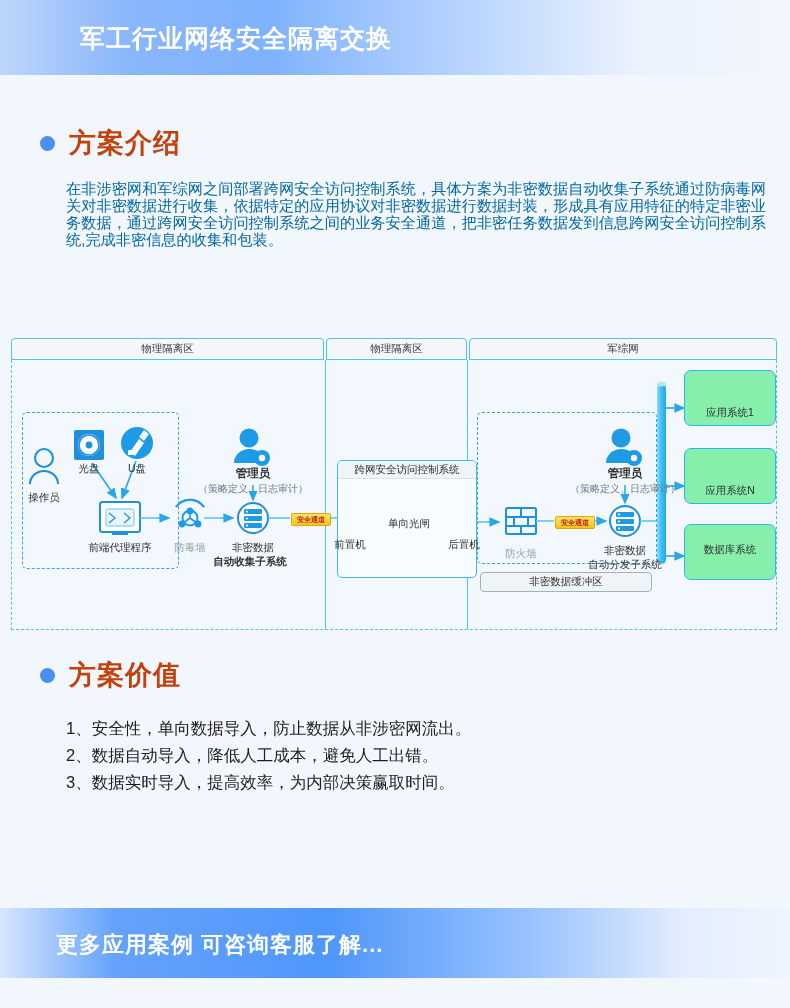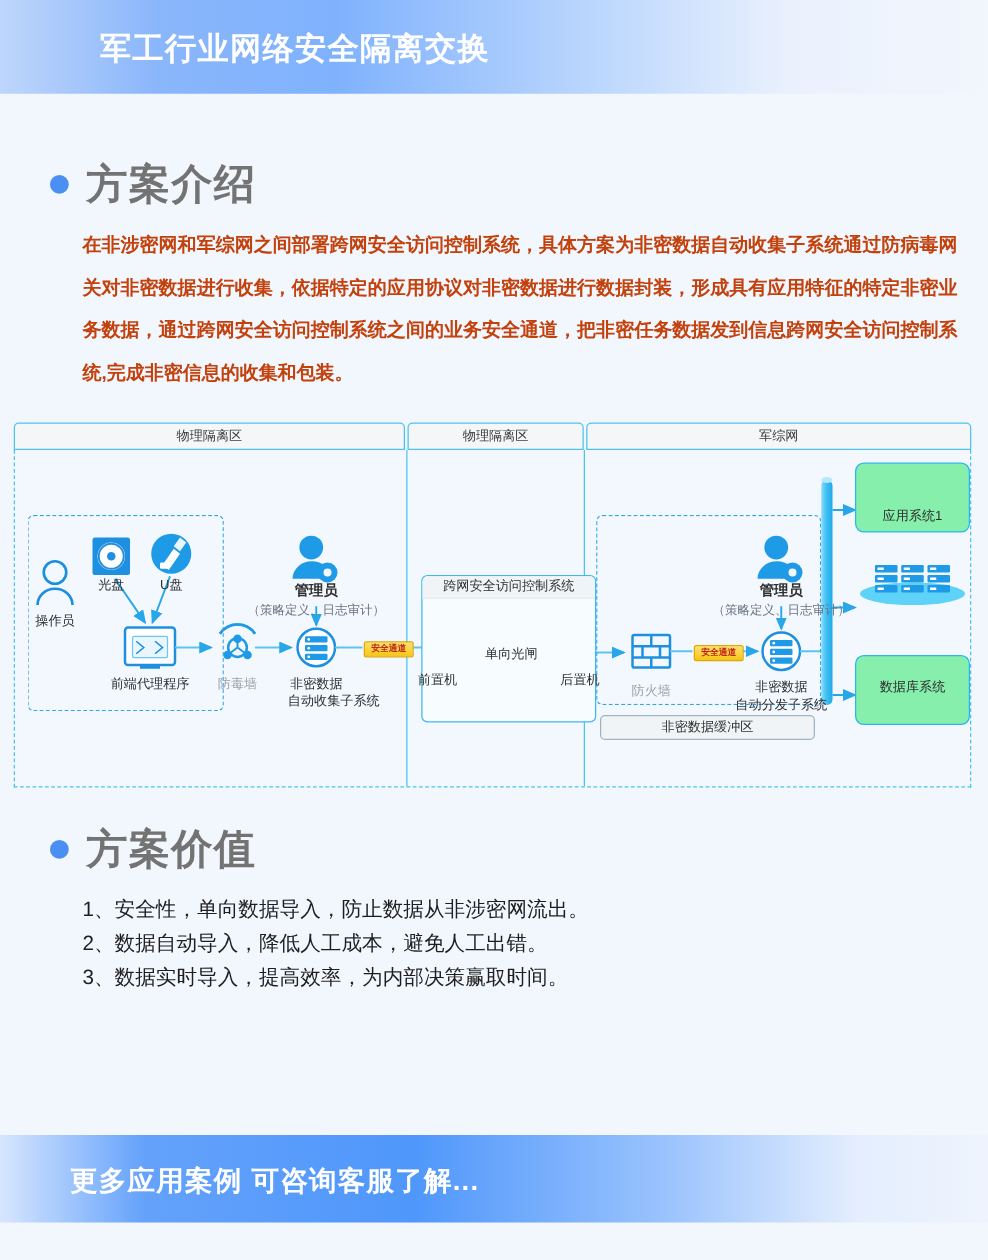--- a/index.html
+++ b/index.html
@@ -17,25 +17,25 @@
     background:linear-gradient(90deg,#bed6fb 0%,#8ab6fb 16%,#7fb2fd 34%,#bfd9fd 62%,#eaf1fd 80%,#f2f6fd 100%);
   }
   .banner-title{
     position:absolute;left:80px;top:22px;
     font-size:25px;font-weight:bold;color:#ffffff;letter-spacing:1px;
     white-space:nowrap;
   }
   
   .sec-head{position:absolute;display:flex;align-items:center;}
   .sec-dot{width:15px;height:15px;border-radius:50%;background:#4a90f2;margin-right:14px;}
-  .sec-title{font-size:33px;font-weight:bold;color:#737373;letter-spacing:1px;}
+  .sec-title{font-size:27px;font-weight:bold;color:#c2410c;letter-spacing:1px;}
   
   .para{
     position:absolute;left:66px;top:180px;width:700px;
-    font-size:15.2px;line-height:34px;color:#c2410c;text-align:justify;font-weight:bold;
+    font-size:15.2px;line-height:17px;color:#0369a1;text-align:justify;
   }
   
   .values{position:absolute;left:66px;top:715px;width:660px;}
   .values div{font-size:16.5px;line-height:27px;color:#1e1e1e;}
   
   .diagram{
     position:absolute;left:11px;top:338px;width:766px;height:292px;
     box-sizing:border-box;
   }
   .diag-headrow{display:flex;height:22px;}
@@ -368,34 +368,37 @@
 
     <div class="titledbox" style="left:325px;top:100px;width:140px;height:118px;">
       <div class="t">跨网安全访问控制系统</div>
     </div>
 
     <div class="bufbox" style="left:468px;top:212px;width:172px;height:20px;">非密数据缓冲区</div>
 
     <div class="sysbox" style="left:672px;top:10px;width:92px;height:56px;">
       <span class="cap">应用系统1</span>
     </div>
+    <div class="sysbox" style="left:672px;top:88px;width:92px;height:56px;">
+      <span class="cap">应用系统N</span>
+    </div>
     <div class="sysbox" style="left:672px;top:164px;width:92px;height:56px;justify-content:center;">
       <span class="cap">数据库系统</span>
     </div>
 
     <div class="badge" style="left:279px;top:153px;">安全通道</div>
     <div class="badge" style="left:543px;top:156px;">安全通道</div>
 
     <div class="lbl" style="left:0px;top:130px;width:64px;">操作员</div>
     <div class="lbl" style="left:52px;top:101px;width:50px;">光盘</div>
     <div class="lbl" style="left:102px;top:101px;width:46px;">U盘</div>
     <div class="lbl" style="left:66px;top:180px;width:84px;">前端代理程序</div>
     <div class="lbl gray" style="left:146px;top:180px;width:64px;">防毒墙</div>
     <div class="lbl" style="left:193px;top:180px;width:96px;">非密数据</div>
-    <div class="lbl" style="left:199px;top:194px;width:112px;">自动收集子系统</div>
+    <div class="lbl" style="left:182px;top:194px;width:112px;font-weight:bold;">自动收集子系统</div>
     <div class="lbl" style="left:205px;top:106px;width:72px;font-size:11.5px;font-weight:bold;">管理员</div>
     <div class="lbl sub" style="left:176px;top:122px;width:130px;">（策略定义、日志审计）</div>
 
     <div class="lbl" style="left:316px;top:177px;width:44px;">前置机</div>
     <div class="lbl" style="left:372px;top:156px;width:50px;">单向光闸</div>
     <div class="lbl" style="left:430px;top:177px;width:44px;">后置机</div>
 
     <div class="lbl gray" style="left:478px;top:186px;width:62px;">防火墙</div>
     <div class="lbl" style="left:566px;top:183px;width:94px;">非密数据</div>
     <div class="lbl" style="left:557px;top:197px;width:112px;">自动分发子系统</div>

